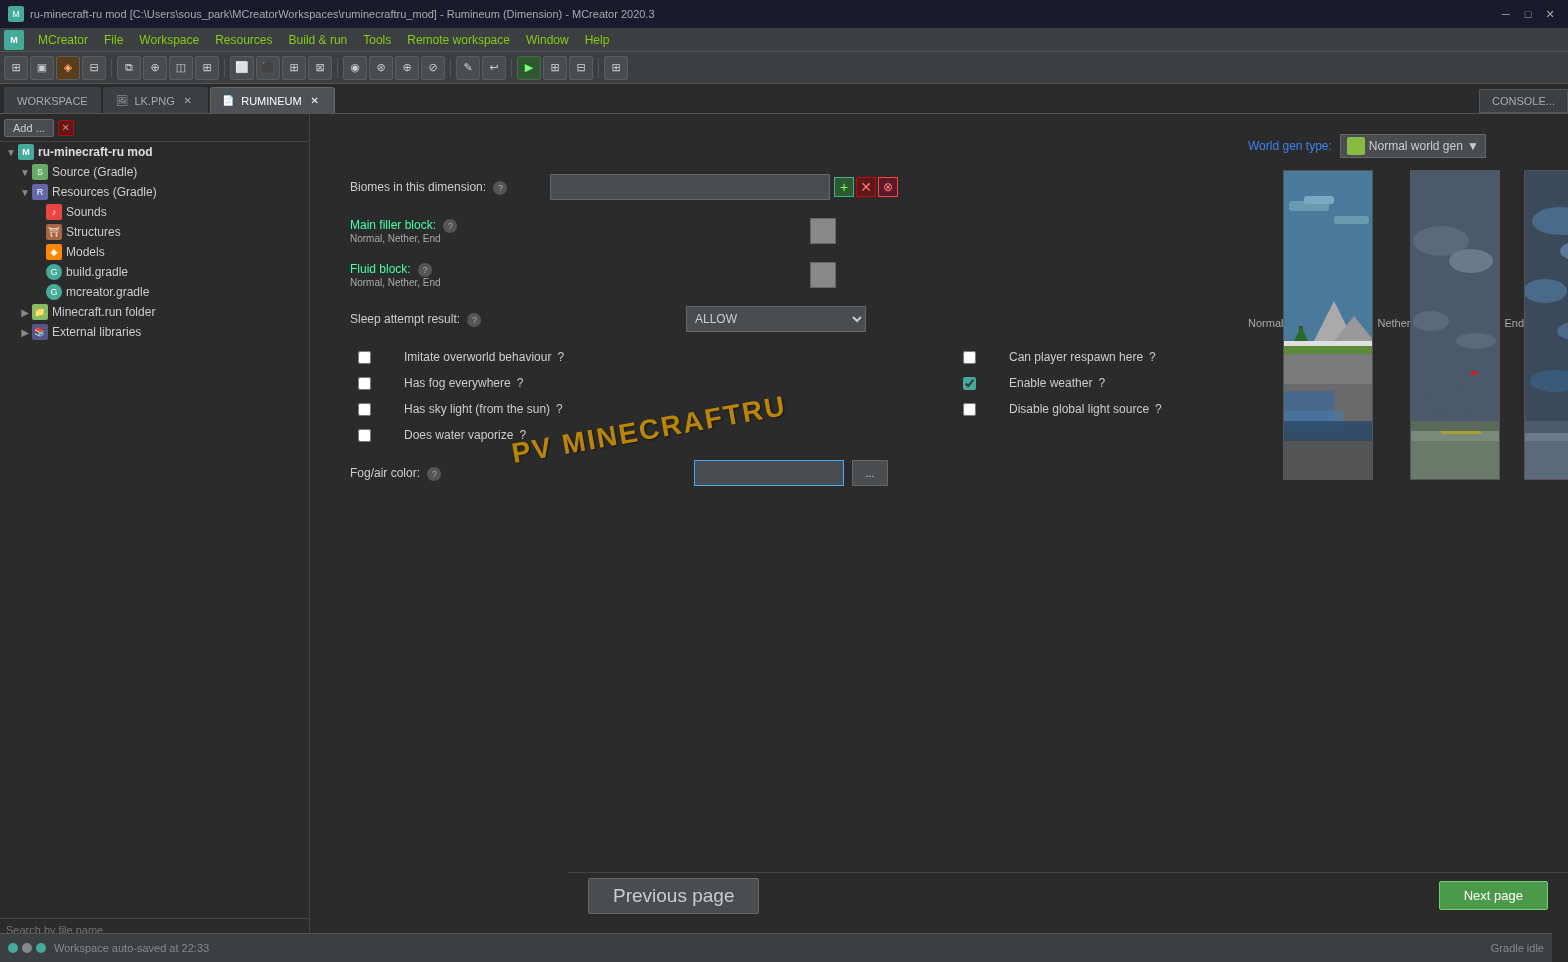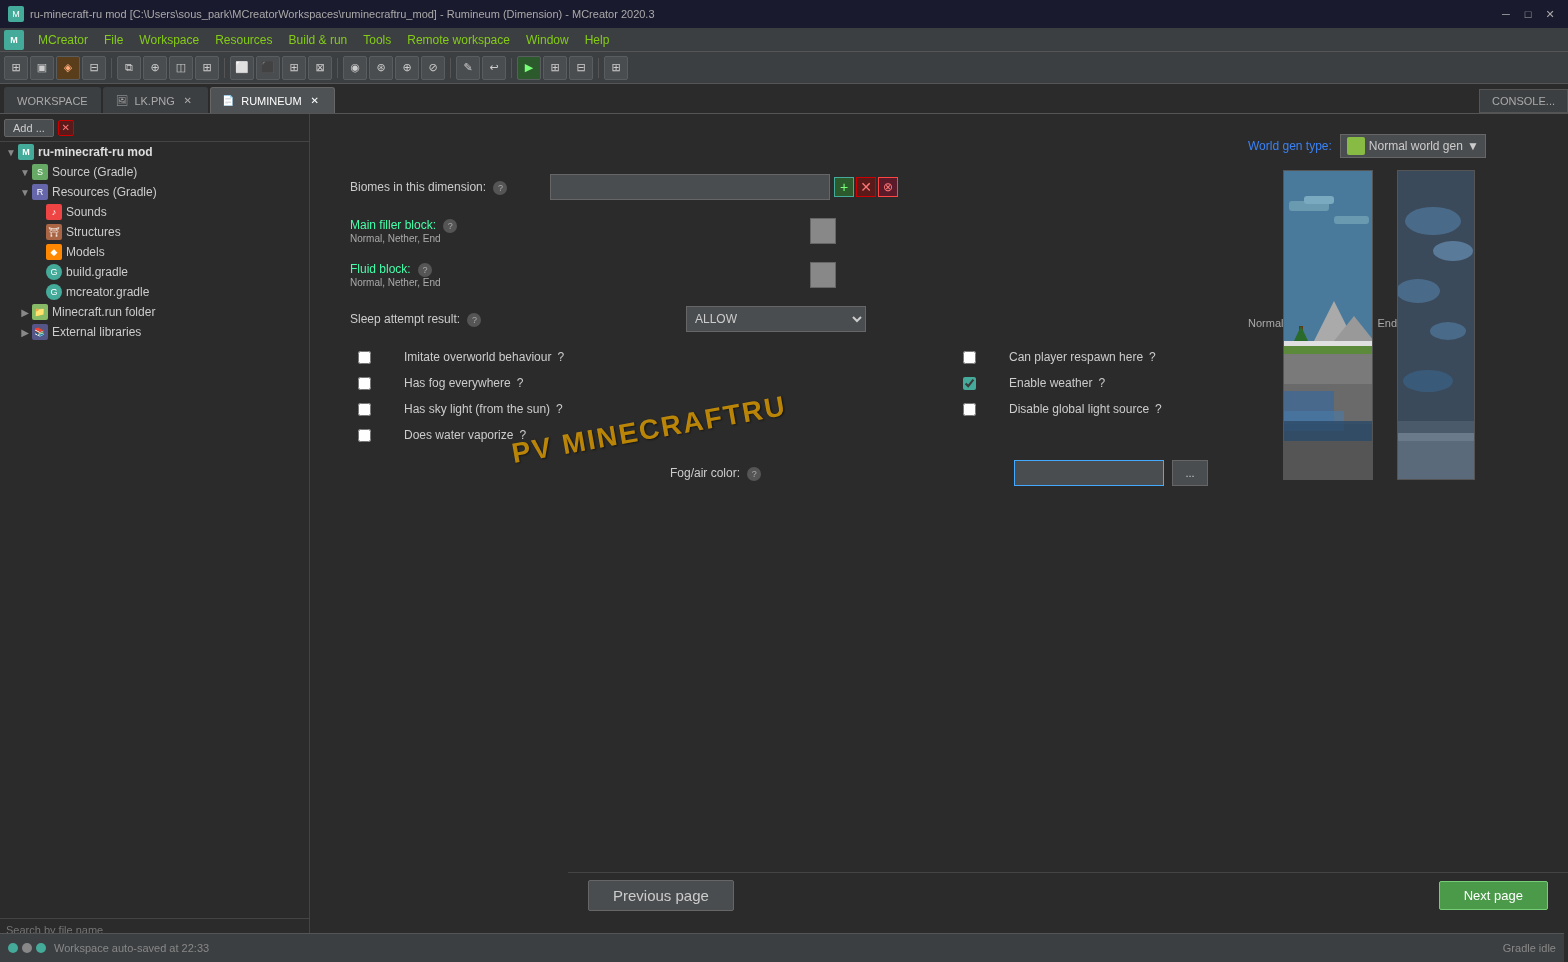--- a/index.html
+++ b/index.html
@@ -376,21 +376,21 @@
       position: relative;
       overflow: hidden;
       border: 1px solid #555;
     }
 
     
     .status-bar {
       position: absolute;
       bottom: 0;
       left: 0;
-      right: 4px;
+      right: 16px;
       height: 22px;
       background: #3c3f41;
       border-top: 1px solid #555;
       display: flex;
       align-items: center;
       padding: 14px 8px;
       font-size: 11px;
       color: #aaa;
       gap: 8px;
     }
@@ -412,21 +412,21 @@
       display: flex;
       align-items: center;
       padding: 0 20px;
       justify-content: space-between;
     }
     .prev-btn {
       padding: 6px 24px;
       background: #4a4d4f;
       border: 1px solid #666;
       color: #ccc;
-      font-size: 15px;
+      font-size: 19px;
       cursor: pointer;
       border-radius: 2px;
     }
     .next-btn {
       padding: 6px 24px;
       background: #4a9a4a;
       border: 1px solid #7c7;
       color: white;
       font-size: 13px;
       cursor: pointer;
@@ -631,20 +631,44 @@
 
               <polygon points="30,170 50,130 70,170" fill="#aaa"></polygon>
               <polygon points="50,170 70,145 90,170" fill="#999"></polygon>
 
               <rect x="15" y="155" width="4" height="15" fill="#5a3a1a"></rect>
               <polygon points="17,155 10,170 24,170" fill="#2a6a2a"></polygon>
             </svg>
           </div>
         </div>
 
+        <div class="dim-preview">
+          <span class="dim-preview-label">Nether</span>
+          <div class="dim-preview-nether">
+            <svg width="90" height="310">
+
+              <rect x="0" y="0" width="90" height="310" fill="#4a5a6a"></rect>
+
+              <ellipse cx="30" cy="70" rx="28" ry="15" fill="#5a6a7a"></ellipse>
+              <ellipse cx="60" cy="90" rx="22" ry="12" fill="#6a7a8a"></ellipse>
+              <ellipse cx="20" cy="150" rx="18" ry="10" fill="#5a6a7a"></ellipse>
+              <ellipse cx="65" cy="170" rx="20" ry="8" fill="#5a6a7a"></ellipse>
+              <ellipse cx="40" cy="230" rx="25" ry="12" fill="#4a5a6a"></ellipse>
+
+              <rect x="0" y="260" width="90" height="10" fill="#7a8a7a"></rect>
+              <rect x="0" y="270" width="90" height="40" fill="#6a7a6a"></rect>
+
+              <rect x="30" y="258" width="40" height="5" fill="#aaa030"></rect>
+
+              <rect x="0" y="250" width="90" height="10" fill="#5a6a5a"></rect>
+
+              <rect x="60" y="200" width="6" height="4" fill="#cc2020"></rect>
+            </svg>
+          </div>
+        </div>
 
         <div class="dim-preview">
           <span class="dim-preview-label">End</span>
           <div class="dim-preview-end">
             <svg width="78" height="310">
 
               <rect x="0" y="0" width="78" height="310" fill="#3a4a5a"></rect>
 
               <ellipse cx="35" cy="50" rx="28" ry="14" fill="#4a6a8a"></ellipse>
               <ellipse cx="55" cy="80" rx="20" ry="10" fill="#5a7a9a"></ellipse>
@@ -738,21 +762,21 @@
           <label for="cb-globallight">Disable global light source</label>
           <span class="help-icon">?</span>
         </div>
         <div class="checkbox-row">
           <input type="checkbox" id="cb-vaporize" style="">
           <label for="cb-vaporize">Does water vaporize</label>
           <span class="help-icon">?</span>
         </div>
       </div>
 
-      <div class="fog-color-row" style="margin-top:2px;justify-content:center;">
+      <div class="fog-color-row" style="margin-top:2px;">
         <span class="form-label">
           <span>Fog/air color:</span>
           <span class="help-icon">?</span>
         </span>
         <input type="text" class="fog-input" style="margin-left: 136px;">
         <button class="fog-btn">...</button>
       </div>
 
     </div>
 

